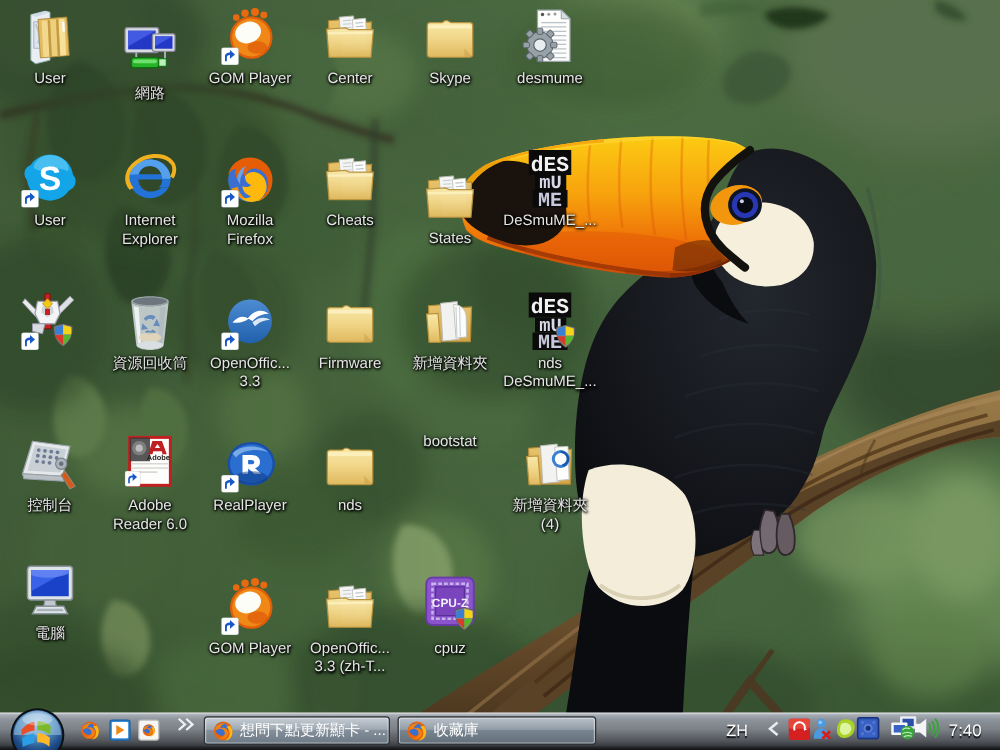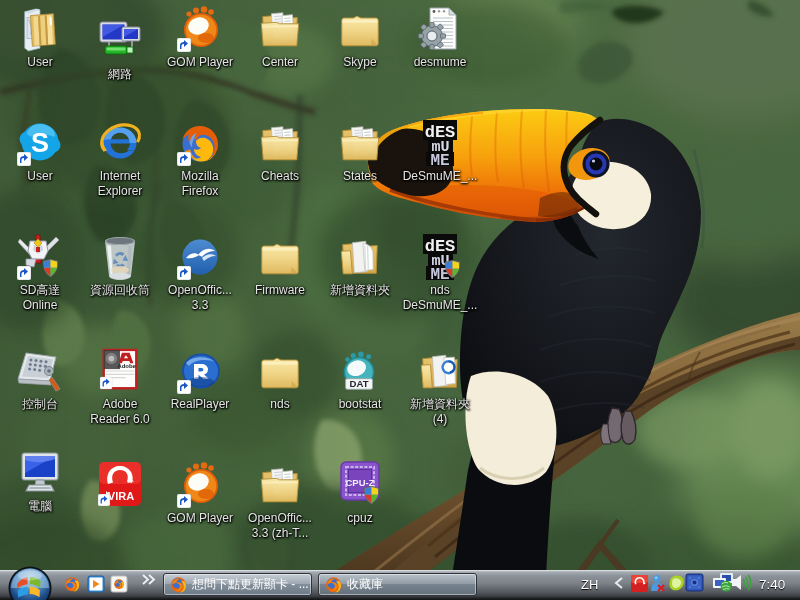--- a/index.html
+++ b/index.html
@@ -427,21 +427,21 @@
 
 <div class="cell" style="left:240px;top:118px">
         <div class="ic">
 <svg width="46" height="46" viewBox="0 0 48 48">
             <use href="#folderp" width="48" height="48"></use>
           </svg>
 </div>
         <div class="lb">Cheats</div>
       </div>
 
-<div class="cell" style="left:320px;top:118px">
+<div class="cell" style="left:320px;top:132px">
         <div class="ic">
 <svg width="46" height="46" viewBox="0 0 48 48">
             <use href="#folderp" width="48" height="48"></use>
           </svg>
 </div>
         <div class="lb">States</div>
       </div>
 
 <div class="cell" style="left:400px;top:118px">
         <div class="ic">
@@ -460,21 +460,20 @@
 <path d="M20,2 L24,2 L25,30 L19,30 Z" fill="#c82020" stroke="#801010" stroke-width=".8"></path>
 <path d="M14,8 L30,8 L32,18 L28,26 L16,26 L12,18 Z" fill="#f2f4f6" stroke="#99a" stroke-width="1"></path>
 <path d="M18,12 L26,12 L27,17 L22,21 L17,17 Z" fill="#cdd4da"></path>
 <path d="M22,6 L26,10 L22,14 L18,10 Z" fill="#f0c818" stroke="#b89008" stroke-width=".7"></path>
 <rect x="20" y="14" width="4" height="5" fill="#c82020"></rect>
 <path d="M10,26 L20,26 L18,34 L10,32 Z" fill="#d8dce0" stroke="#99a" stroke-width=".8"></path>
 <use href="#shield" x="26" y="26" width="17" height="19"></use>
 <use href="#arrow" x="1" y="33" width="14" height="14"></use>
 </svg>
 </div>
-        <div class="lb">SD高達<br>Online</div>
       </div>
 
 <div class="cell" style="left:80px;top:232px">
         <div class="ic">
 <svg width="44" height="46" viewBox="0 0 44 46">
 <path d="M7,6 C7,3.8 13.7,2 22,2 C30.3,2 37,3.8 37,6 C37,8.2 30.3,10 22,10 C13.7,10 7,8.2 7,6 Z" fill="#9aa5ad"></path>
 <path d="M8.5,6 C8.5,4.3 14.5,3 22,3 C29.5,3 35.5,4.3 35.5,6 C35.5,7.7 29.5,9 22,9 C14.5,9 8.5,7.7 8.5,6 Z" fill="#6d767d"></path>
 <path d="M7,6 L11,41 C11,43.2 16,45 22,45 C28,45 33,43.2 33,41 L37,6 C37,8.2 30.3,10 22,10 C13.7,10 7,8.2 7,6 Z" fill="#cfd6da" opacity=".88"></path>
 <path d="M9,10 L12.5,40.5 C12.5,41 13,42 15,42.8 L13,10.8 C11,10.5 9.8,10.3 9,10 Z" fill="#f2f5f7" opacity=".9"></path>
 <path d="M30,11 L28.5,42.8 C30.5,42.3 31.5,41.3 31.5,40.7 L34.5,10.3 C33,10.7 31.5,10.9 30,11 Z" fill="#aeb8bf" opacity=".8"></path>
@@ -591,35 +590,20 @@
 <div class="cell" style="left:240px;top:346px">
         <div class="ic">
 <svg width="46" height="46" viewBox="0 0 48 48">
             <use href="#folder" width="48" height="48"></use>
           </svg>
 </div>
         <div class="lb">nds</div>
       </div>
 
 <div class="cell" style="left:320px;top:346px">
-        <div class="ic">
-<svg width="48" height="46" viewBox="0 0 48 48">
-<g fill="#2a9aa4">
-              <circle cx="11" cy="11" r="2.4"></circle>
-              <circle cx="17" cy="7" r="2.8"></circle>
-              <circle cx="25" cy="5.5" r="3"></circle>
-              <circle cx="33" cy="8" r="2.6"></circle>
-            </g>
-<circle cx="23" cy="24" r="16" fill="#1f8a94"></circle>
-<circle cx="23" cy="24" r="14.4" fill="#46b4bc"></circle>
-<ellipse cx="20.5" cy="20" rx="10" ry="8" fill="#f4fbfa" transform="rotate(-18 20.5 20)"></ellipse>
-<rect x="9" y="31" width="28" height="11" rx="1.5" fill="#f4f6f6" stroke="#9aa" stroke-width="1"></rect>
-<text x="23" y="40" font-family="Liberation Sans,sans-serif" font-size="10" font-weight="bold" fill="#223" text-anchor="middle">DAT</text>
-</svg>
-</div>
         <div class="lb">bootstat</div>
       </div>
 
 <div class="cell" style="left:400px;top:346px">
         <div class="ic">
 <svg width="46" height="46" viewBox="0 0 48 48">
 <path d="M6,10 L25,8.5 L26,12 L42,11 L41,40 L7,40 Z" fill="url(#fldback)" stroke="#b08a38" stroke-width="1"></path>
 <path d="M16,8 L30,6.5 L32,38 L18,39.5 Z" fill="#f2f2f0" stroke="#b9b9b4" stroke-width=".8"></path>
 <path d="M28,9 L39,8.5 L40,36 L30,37 Z" fill="#fdfdfc" stroke="#c2c2bc" stroke-width=".8"></path>
 <circle cx="33" cy="19" r="7.5" fill="#3a7fd4"></circle>
@@ -640,31 +624,20 @@
 <path d="M9,7 L39,7 L39,10 C29,14 17,14 9,11 Z" fill="#6a8af2" opacity=".8"></path>
 <path d="M20,31 L28,31 L29,36 L19,36 Z" fill="#c2c9ce" stroke="#8a949b" stroke-width="1"></path>
 <path d="M13,36 L35,36 L38,42 L10,42 Z" fill="#dfe4e8" stroke="#8a949b" stroke-width="1.2"></path>
 <path d="M14,38 L34,38 L35,40 L13,40 Z" fill="#aab4bb"></path>
 </svg>
 </div>
         <div class="lb">電腦</div>
       </div>
 
 <div class="cell" style="left:80px;top:460px">
-        <div class="ic">
-<svg width="48" height="48" viewBox="0 0 48 48">
-<rect x="3" y="1" width="42" height="44" rx="5" fill="#e01818"></rect>
-<rect x="3" y="1" width="42" height="22" rx="5" fill="#f04038" opacity=".6"></rect>
-<path d="M12,23 C9,13 15,5 24,5 C33,5 39,13 36,22 L31,20.5 C33.5,13.5 30,9 24,9 C18,9 14.5,14 17,21.5 Z" fill="#fff"></path>
-<path d="M31,21 C34,18 36,18 38,21 C36,20 34,20 33,22 Z" fill="#fff"></path>
-<text x="25" y="39" font-family="Liberation Sans,sans-serif" font-size="11" font-weight="bold" fill="#fff" text-anchor="middle">VIRA</text>
-<path d="M10,30 L13,33 L10,36 Z" fill="#fff"></path>
-<use href="#arrow" x="2" y="33" width="12" height="12"></use>
-</svg>
-</div>
       </div>
 
 <div class="cell" style="left:160px;top:460px">
         <div class="ic">
 <svg width="48" height="48" viewBox="0 0 48 48">
 <use href="#gomsym" width="48" height="48"></use>
 <use href="#arrow" x="1" y="33" width="14" height="14"></use>
 </svg>
 </div>
         <div class="lb">GOM Player</div>

